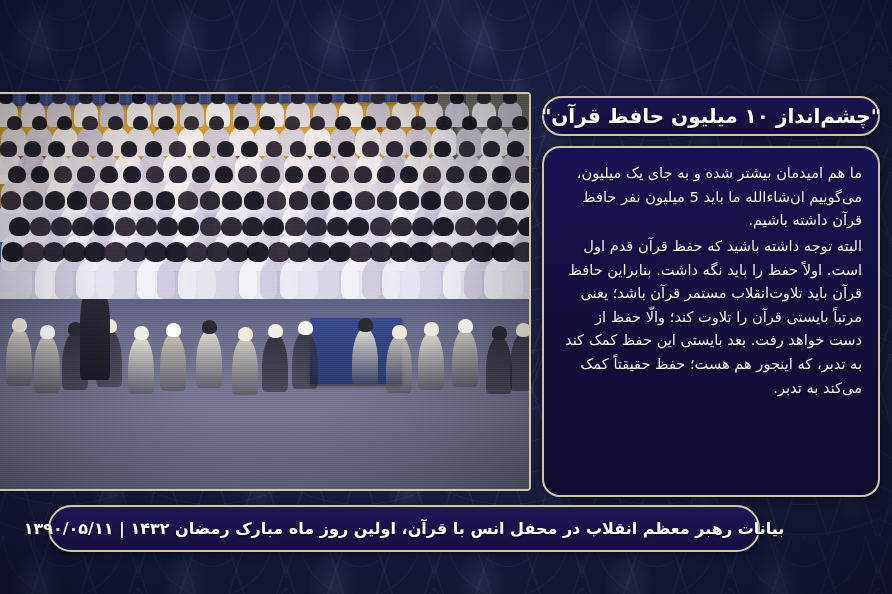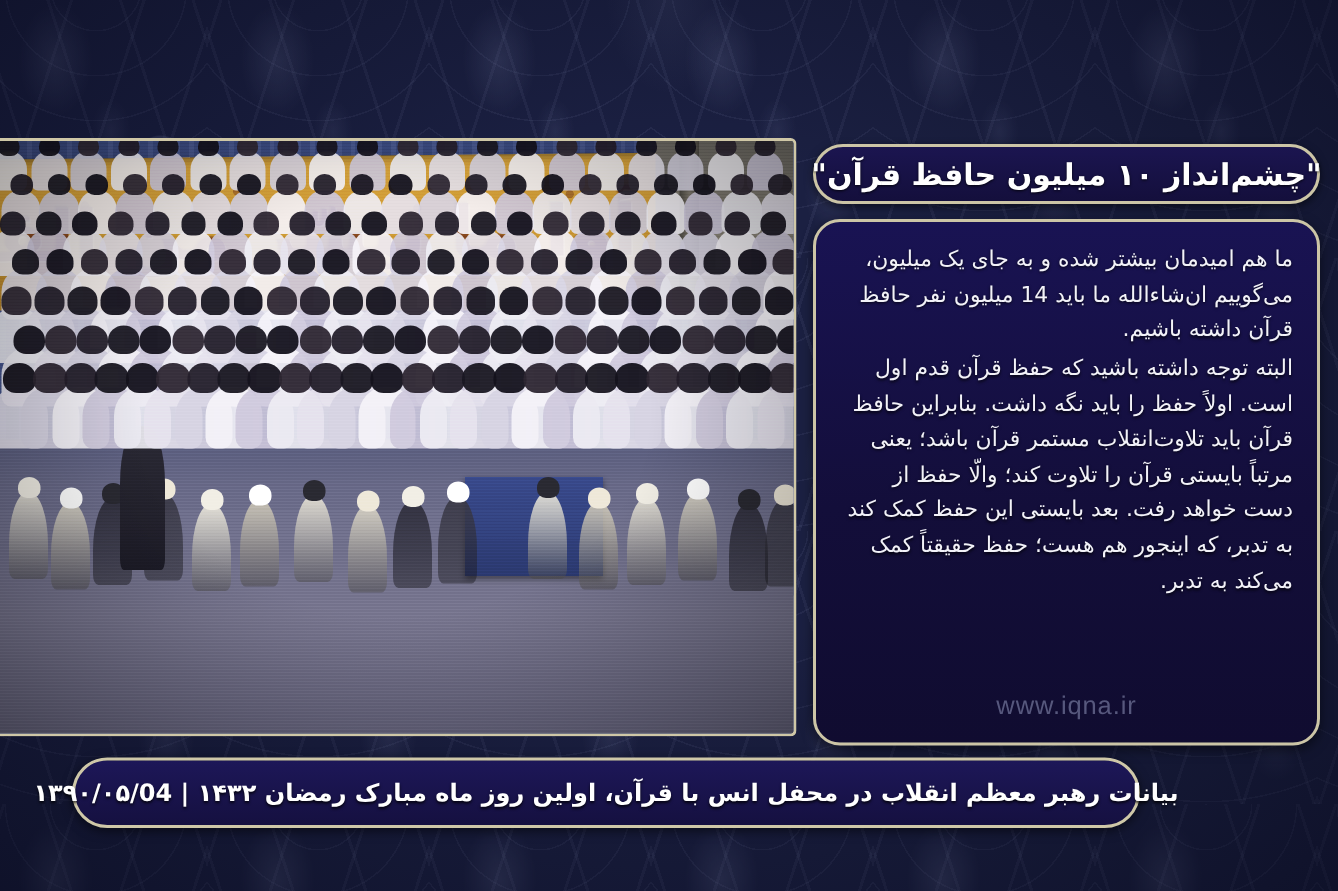--- a/index.html
+++ b/index.html
@@ -543,22 +543,21 @@
       </div>
     <div class="ph-grain"></div>
     <div class="ph-dark"></div>
   </div>
 
   <div class="title-pill">
     <span class="t">"چشم‌انداز ۱۰ میلیون حافظ قرآن"</span>
   </div>
 
   <div class="body-panel">
-    <p>ما هم امیدمان بیشتر شده و به جای یک میلیون، می‌گوییم ان‌شاءالله ما باید 14 میلیون نفر حافظ قرآن داشته باشیم.</p>
+    <p>ما هم امیدمان بیشتر شده و به جای یک میلیون، می‌گوییم ان‌شاءالله ما باید 5 میلیون نفر حافظ قرآن داشته باشیم.</p>
     <p>البته توجه داشته باشید که حفظ قرآن قدم اول است. اولاً حفظ را باید نگه داشت. بنابراین حافظ قرآن باید تلاوت‌انقلاب مستمر قرآن باشد؛ یعنی مرتباً بایستی قرآن را تلاوت کند؛ والّا حفظ از دست خواهد رفت. بعد بایستی این حفظ کمک کند به تدبر، که اینجور هم هست؛ حفظ حقیقتاً کمک می‌کند به تدبر.</p>
-    <div class="watermark">www.iqna.ir</div>
   </div>
 
   <div class="caption-pill">
-    <span class="c">بیانات رهبر معظم انقلاب در محفل انس با قرآن، اولین روز ماه مبارک رمضان ۱۴۳۲ | ۱۳۹۰/۰۵/04</span>
+    <span class="c">بیانات رهبر معظم انقلاب در محفل انس با قرآن، اولین روز ماه مبارک رمضان ۱۴۳۲ | ۱۳۹۰/۰۵/۱۱</span>
   </div>
 
 </div>
 
 </body></html>

